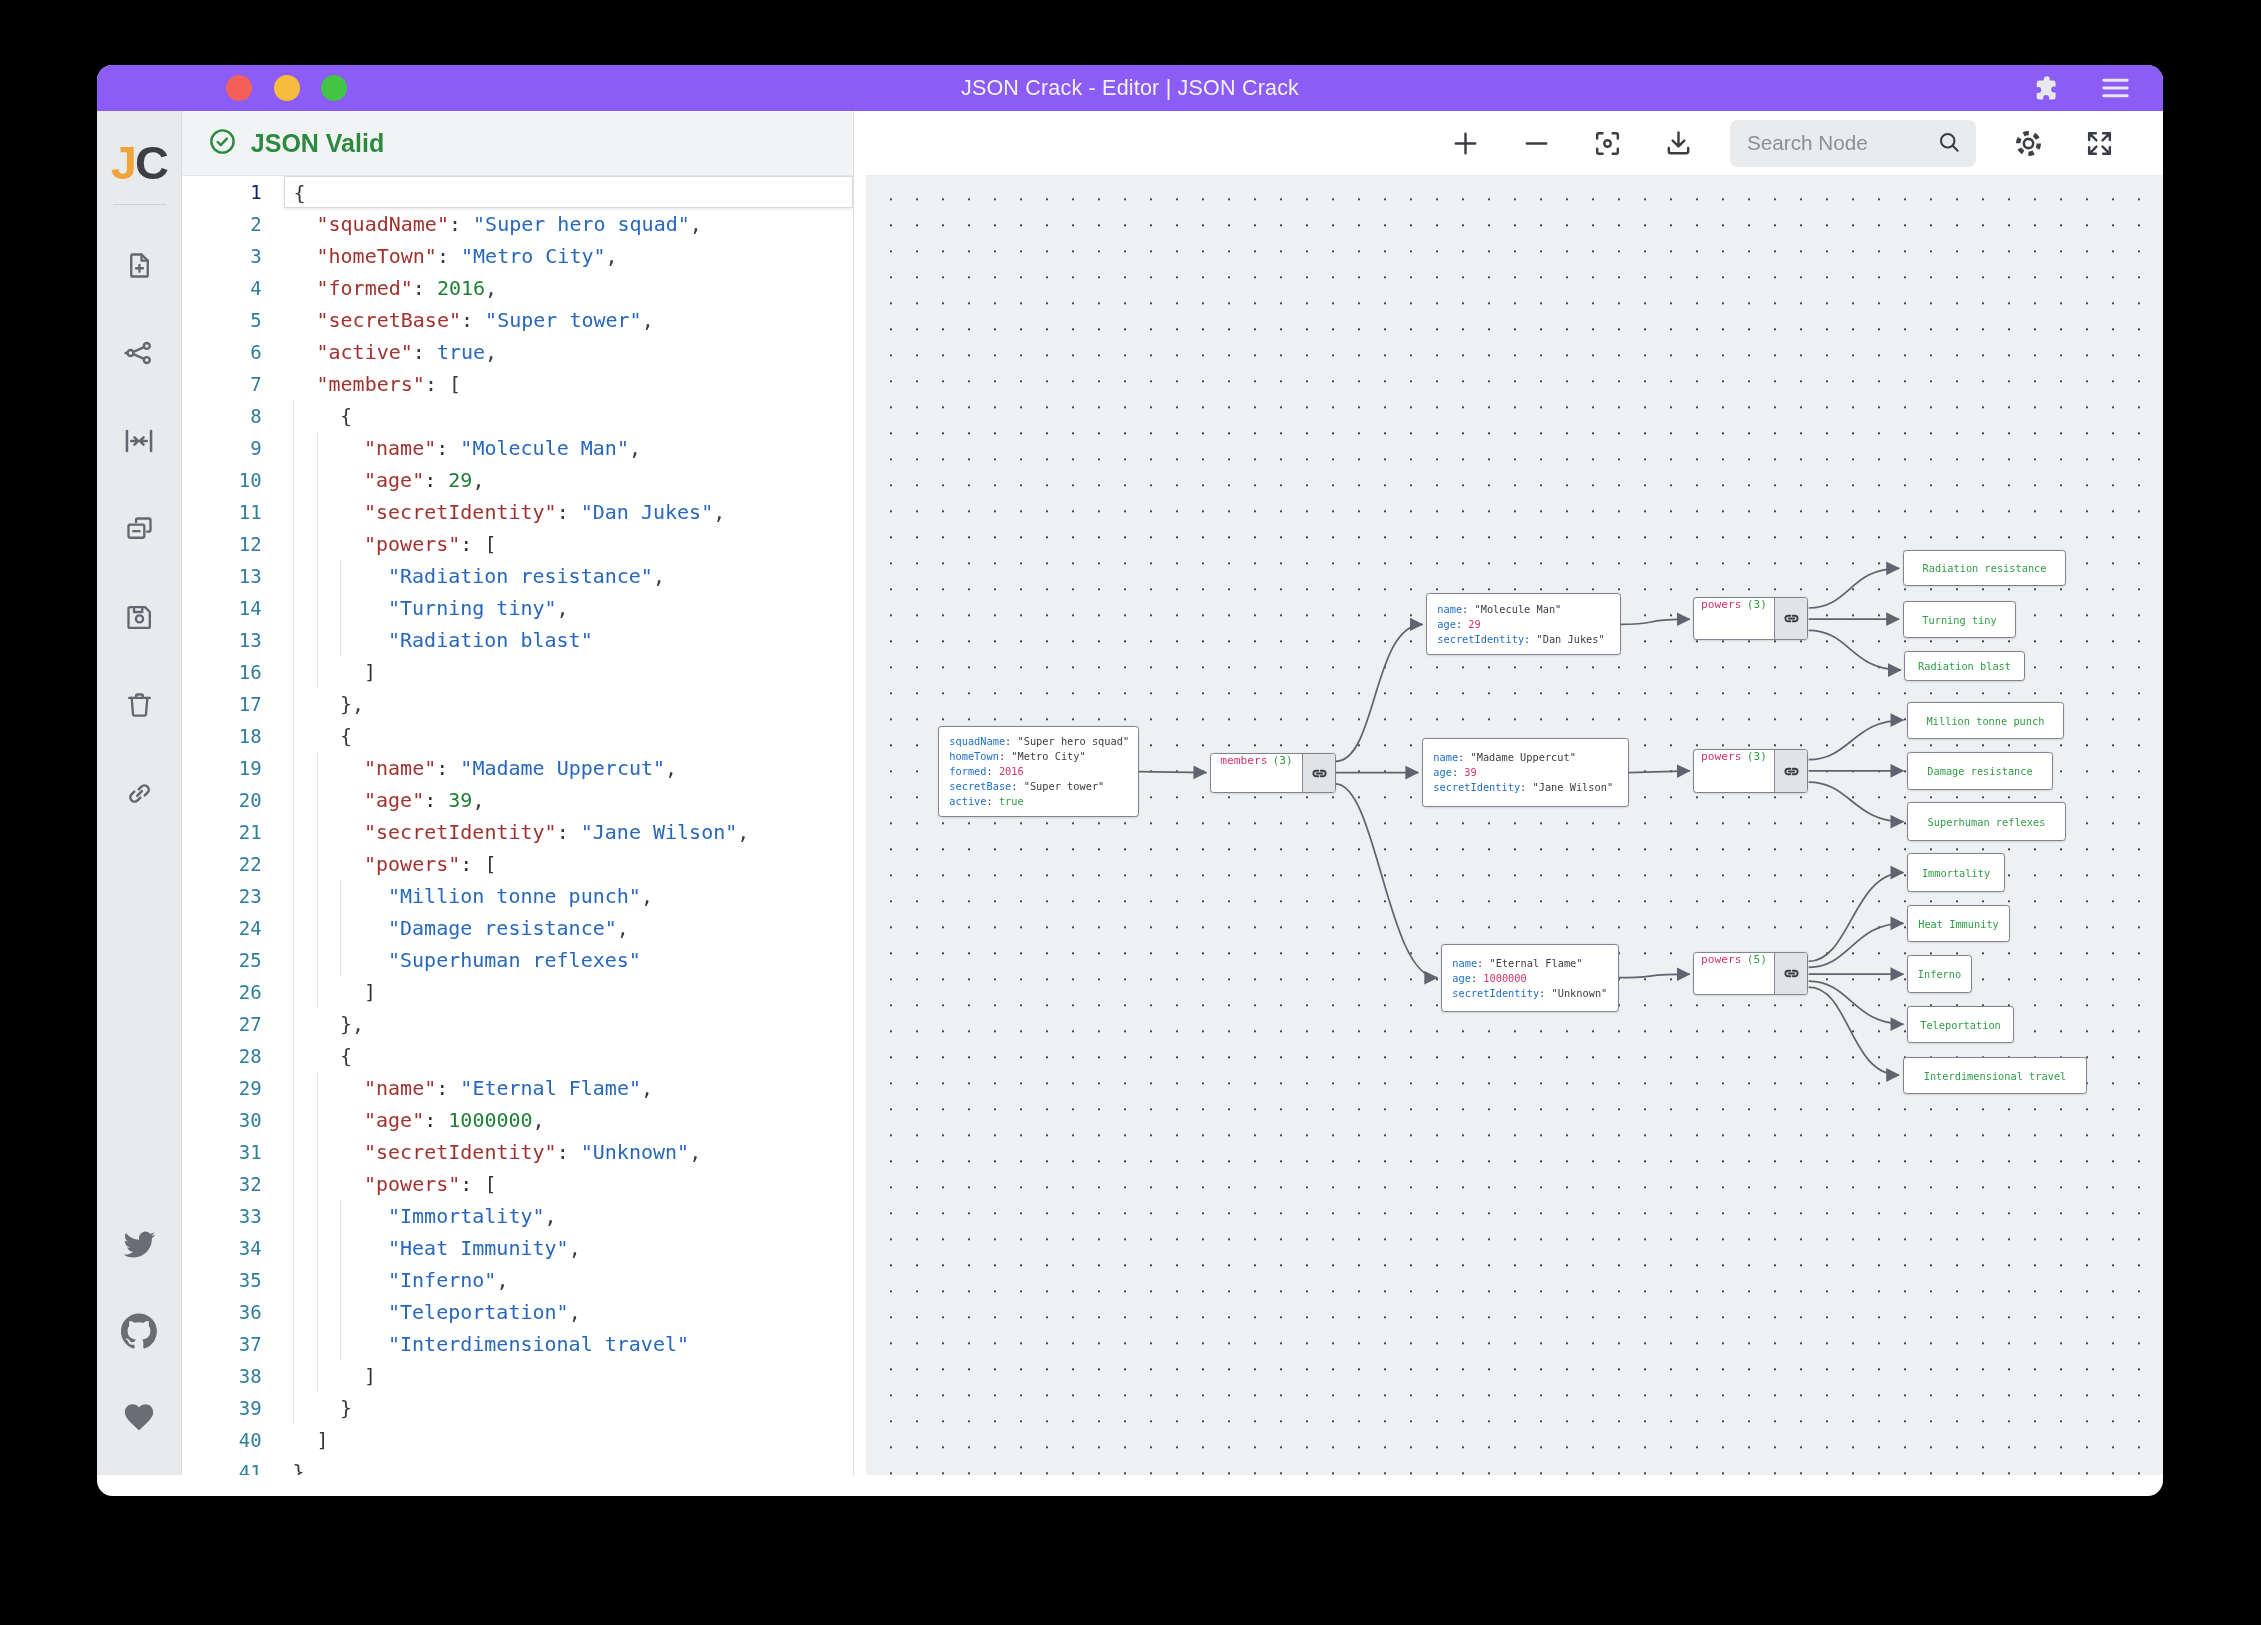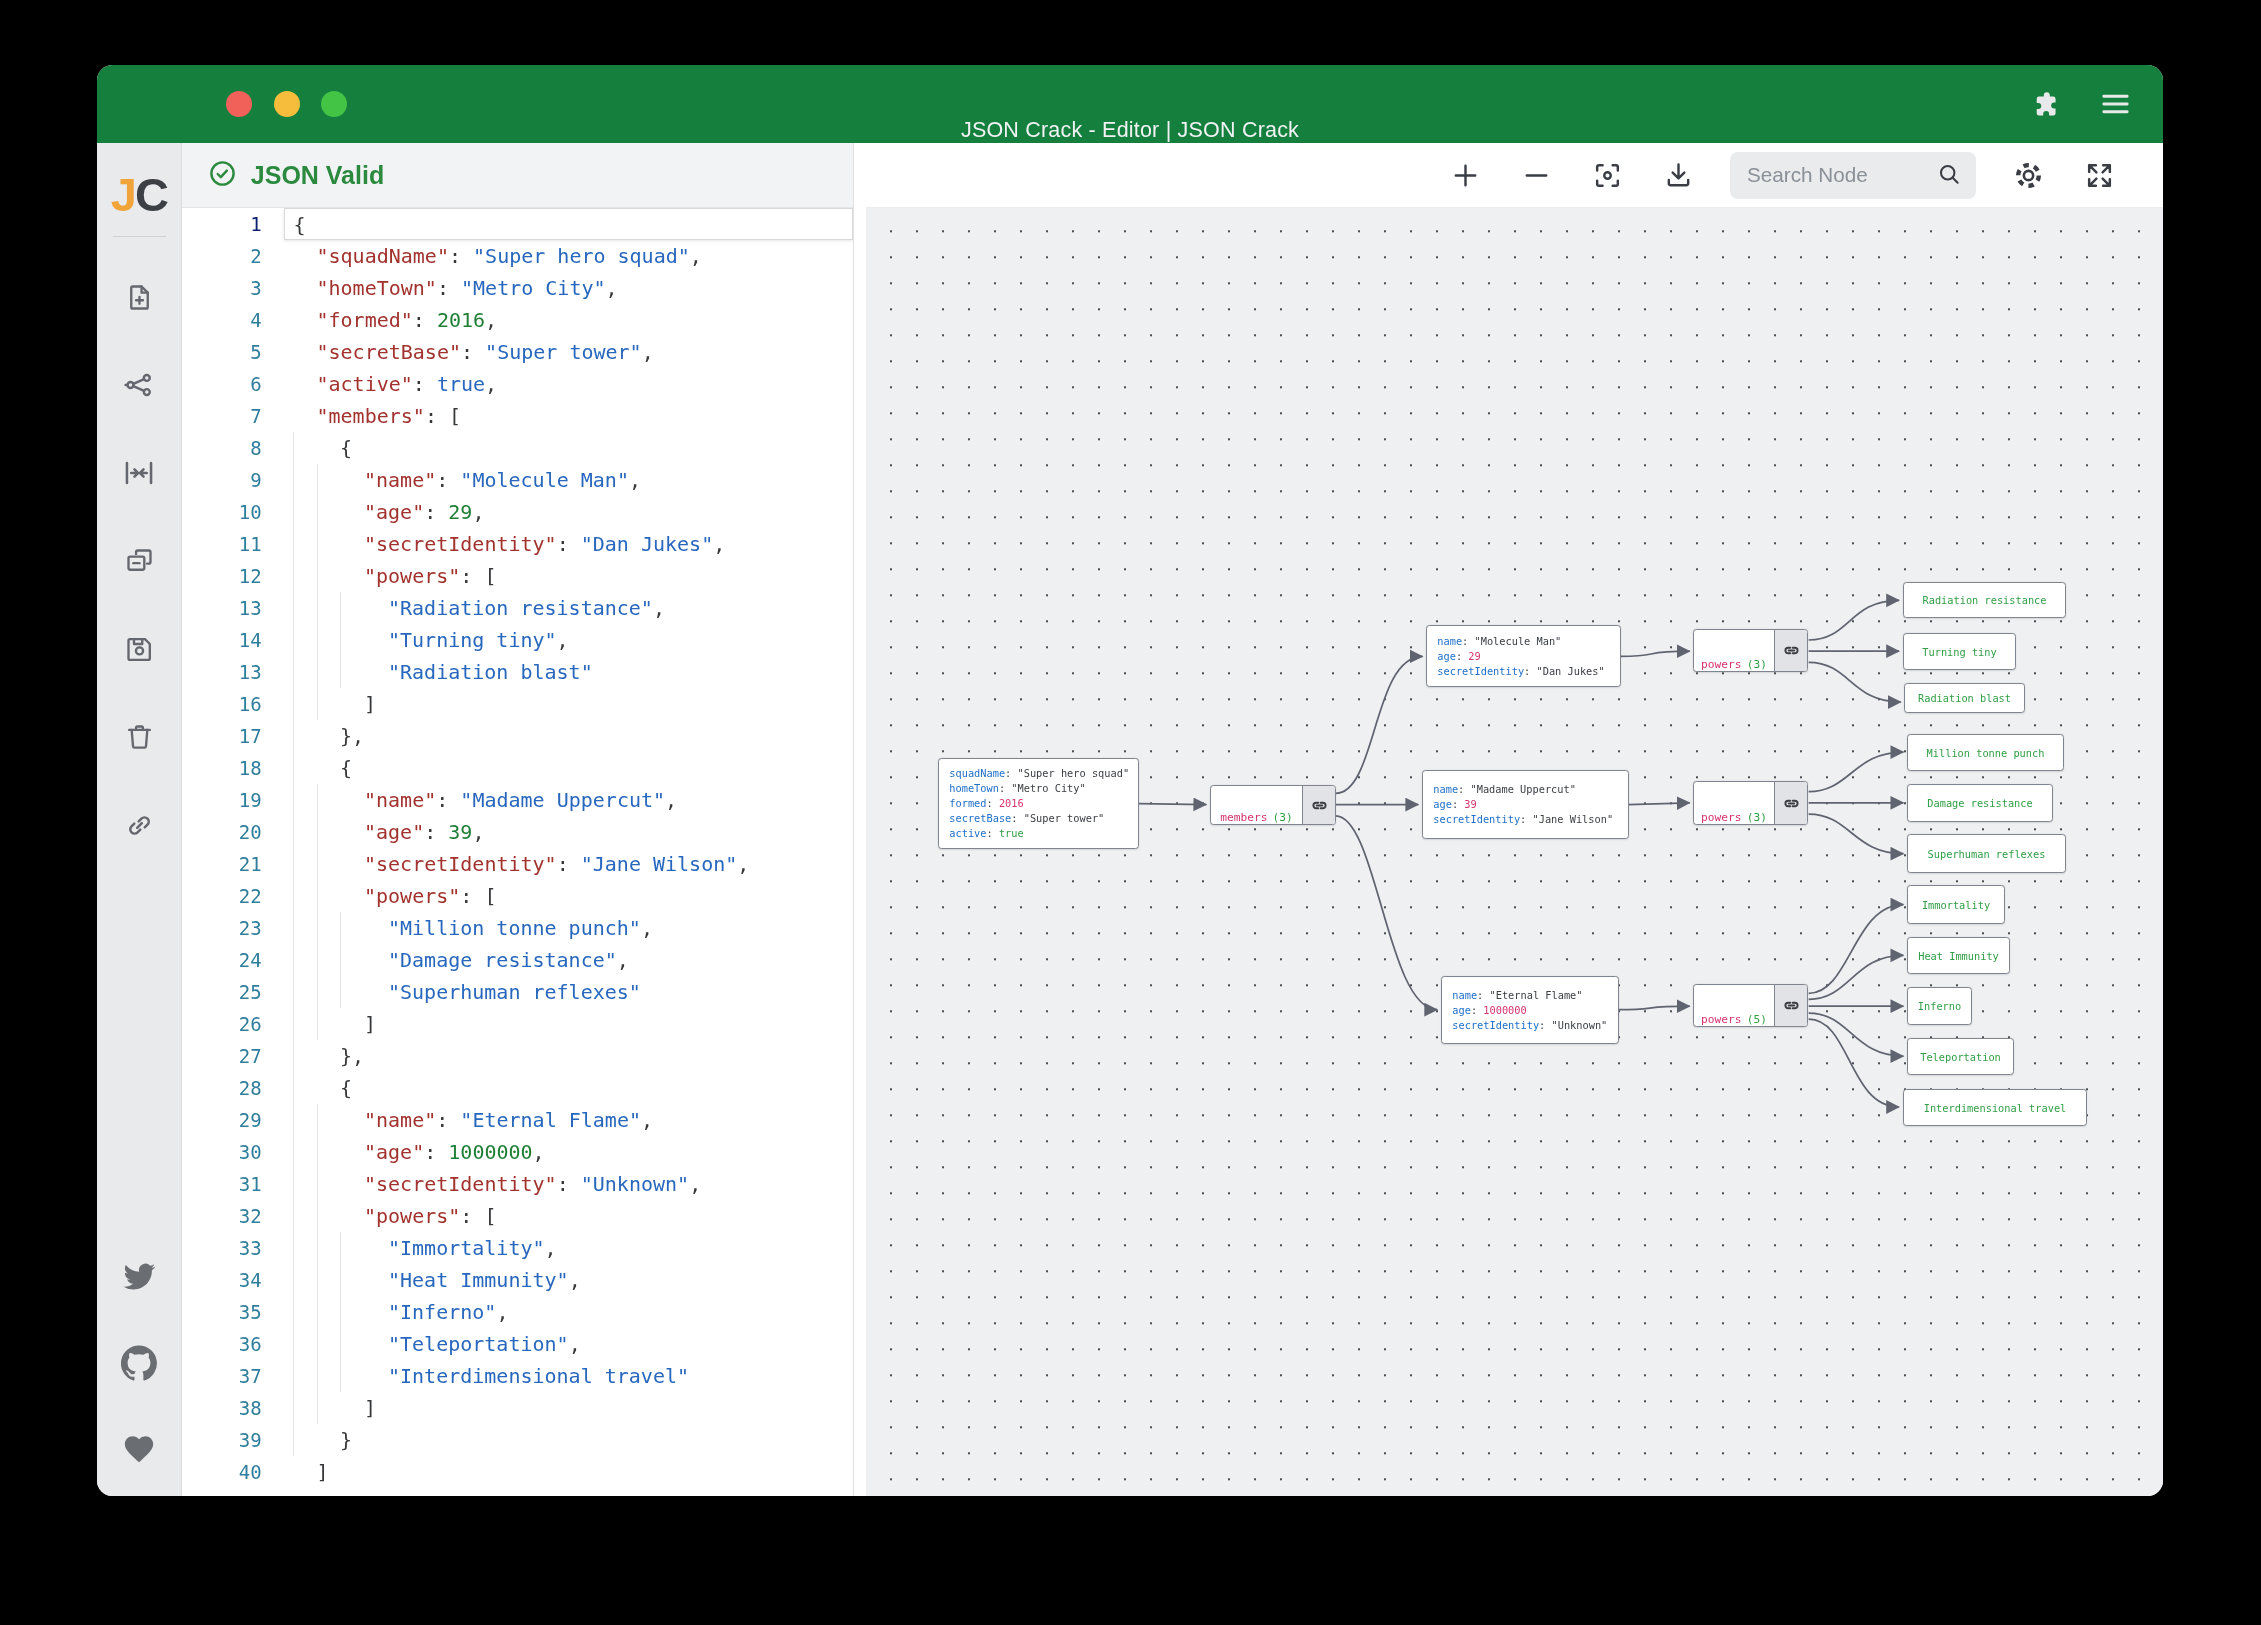--- a/index.html
+++ b/index.html
@@ -1,21 +1,21 @@
 <!DOCTYPE html>
 <html style="font-size:13.8px"><head>
 <meta charset="utf-8">
 <style>
   * { margin:0; padding:0; box-sizing:border-box; }
   html,body { width:2261px; height:1625px; background:#000; overflow:hidden;
     font-family:"Liberation Sans", sans-serif; }
   .window { position:absolute; left:97px; top:65px; width:2066px; height:1431px;
     border-radius:15.5px; overflow:hidden; background:#fff; box-shadow:0 17px 52px rgba(0,0,0,.6); }
   
-  .titlebar { position:relative; height:78px; background:#15803d; display:flex; align-items:flex-end; }
+  .titlebar { position:relative; height:46px; background:#8b5cf6; display:flex; align-items:center; }
   .tl-dots { position:absolute; left:129px; top:0; height:100%; display:flex; align-items:center; gap:21.5px; }
   .tl-dot { width:26px; height:26px; border-radius:50%; }
   .win-title { width:100%; text-align:center; color:#f1f2f4; font-size:21.5px; letter-spacing:0.2px; }
   .tb-right { position:absolute; right:31px; top:0; height:100%; display:flex; align-items:center; gap:38px; }
   .tb-right svg { display:block; }
   
   .bodyrow { display:flex; height:1364px; }
   .sidebar { width:85px; background:#e9eaec; border-right:0.9px solid #d9dadc;
     display:flex; flex-direction:column; align-items:center; position:relative; }
   .jc-logo { margin-top:24px; font-size:47px; font-weight:800; letter-spacing:-1.7px; }
@@ -54,21 +54,21 @@
     background-image:radial-gradient(circle,#4a4d52 1.4px, transparent 1.5px);
     background-size:26px 26px; background-position:12px 10.3px; overflow:hidden; }
   .canvas svg.edges { position:absolute; left:0; top:0; }
   .node { position:absolute; background:#fff; border:1.3px solid #80848e; border-radius:3.4px;
     font-family:"DejaVu Sans Mono", monospace; box-shadow:0 0.9px 1.7px rgba(60,64,70,.15); }
   .node.obj { padding:6.9px 10.3px; display:flex; flex-direction:column; justify-content:center; }
   .nrow { font-size:10.3px; line-height:15px; white-space:pre; }
   .nk { color:#2070c8; } .npn { color:#3a3d42; }
   .nv-st { color:#3a3d42; } .nv-nu { color:#d6336c; } .nv-bo { color:#2f9e44; }
   .node.ref { display:flex; align-items:stretch; padding:0; }
-  .ref-label { flex:1; display:flex; align-items:flex-end; justify-content:center; gap:5.2px; font-size:11.2px; }
+  .ref-label { flex:1; display:flex; align-items:flex-start; justify-content:center; gap:5.2px; font-size:11.2px; }
   .nlabel { color:#d6336c; } .ncount { color:#2f9e44; }
   .link-btn { width:33px; background:#e2e3e6; border-left:1.3px solid #80848e;
     display:flex; align-items:center; justify-content:center; border-radius:0 2.6px 2.6px 0; cursor:pointer; }
   .node.leaf { display:flex; align-items:center; justify-content:center; color:#2f9e44; font-size:10.3px; white-space:pre; }
 </style>
 </head>
 <body>
 
 <div class="window">
 

